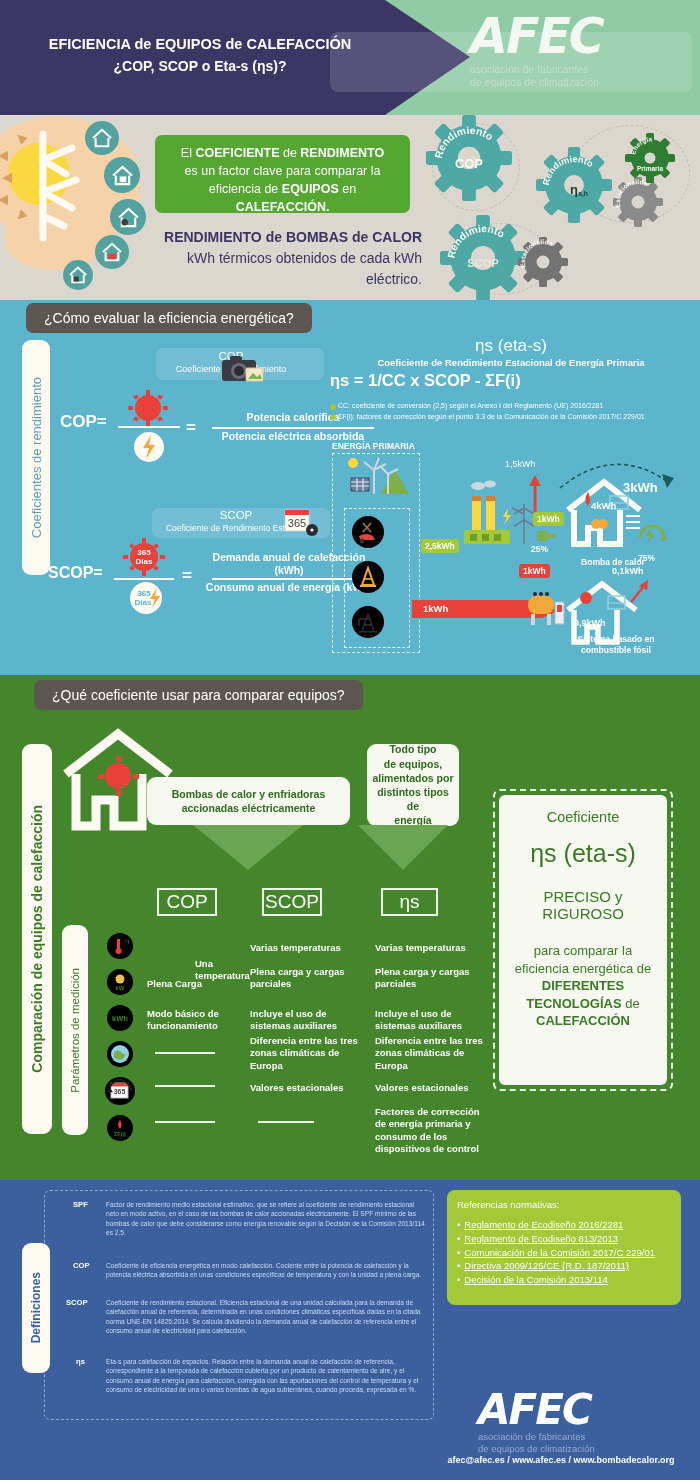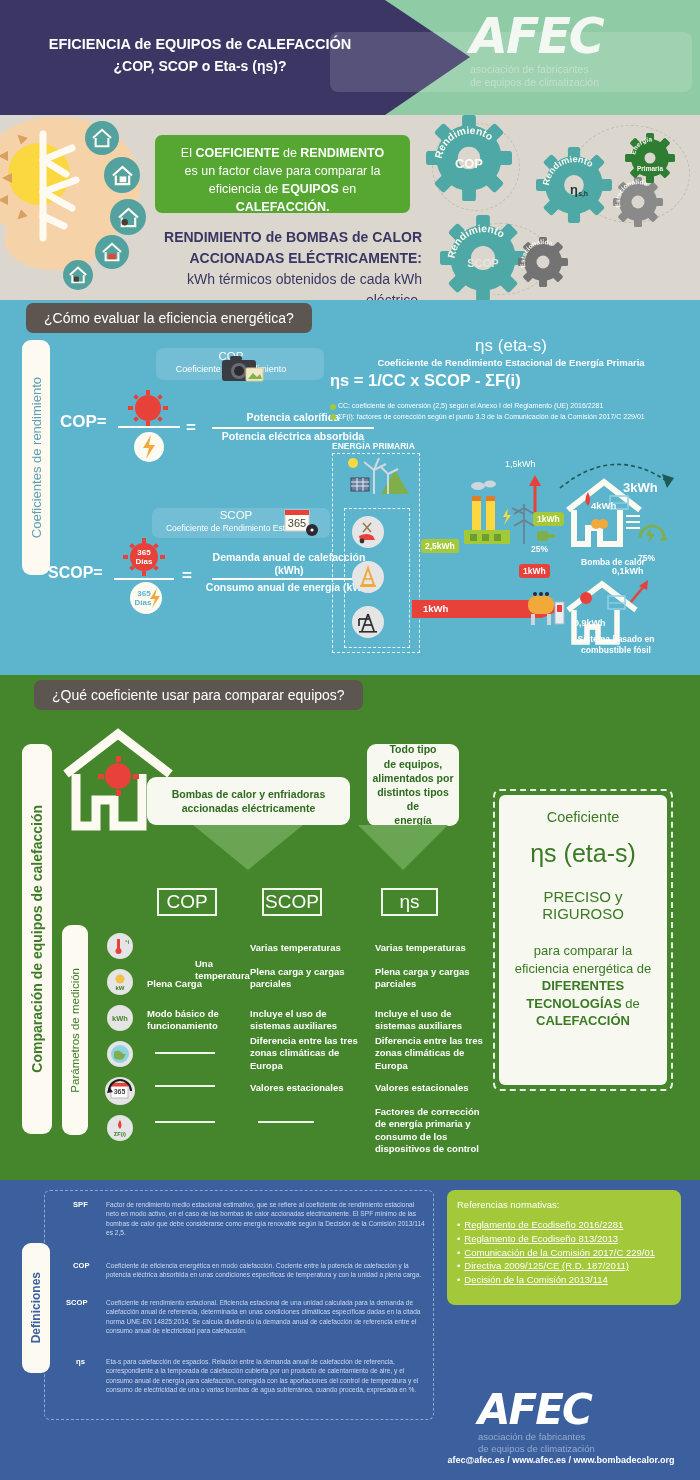--- a/index.html
+++ b/index.html
@@ -92,21 +92,21 @@
     font-size:10.5px; font-weight:bold; text-align:center; line-height:1.35;
     display:flex; align-items:center; justify-content:center; padding:4px;
   }
   .tri-down { position:absolute; width:0; height:0; border-left:55px solid transparent;
      border-right:55px solid transparent; border-top:45px solid #6aa553; }
   .codebox { position:absolute; border:2px solid #eef6e9; color:#fff;
      display:flex; align-items:center; justify-content:center; font-size:19px; }
   .pcol { position:absolute; color:#fff; font-size:9.5px; font-weight:bold; line-height:1.3; }
   .dashline { position:absolute; height:2px; background:#eef6e9; }
   .icon-circle { position:absolute; width:24px; height:24px; border-radius:50%;
-     background:#e5e5e5; display:flex; align-items:center; justify-content:center;
+     background:#000000; display:flex; align-items:center; justify-content:center;
      font-size:7px; color:#45852c; font-weight:bold; }
   .etabox {
     position:absolute; left:499px; top:795px; width:168px; height:290px;
     background:#f7f8ef; border-radius:6px; color:#3b7a24; text-align:center;
     padding:14px 10px;
   }
   .etabox-dash { position:absolute; left:493px; top:789px; width:180px; height:302px;
      border:2px dashed #e8f2e3; border-radius:7px; }
 
   
@@ -204,21 +204,20 @@
   </div>
 
   <div class="green-card">
     <span>El </span><b>COEFICIENTE</b><span> de </span><b>RENDIMENTO</b><br>
     <span>es un factor clave para comparar la eficiencia de </span><b>EQUIPOS</b><span> en </span><br>
     <b>CALEFACCIÓN.</b>
   </div>
 
   <div class="hero-sub">
     <div>RENDIMIENTO de BOMBAS de CALOR</div>
-    <div>ACCIONADAS ELÉCTRICAMENTE:</div>
     <div class="reg">kWh térmicos obtenidos de cada kWh eléctrico.</div>
   </div>
 
   <div class="dashcirc" style="left:432px;top:8px;width:88px;height:88px;"></div>
   <div class="dashcirc" style="left:450px;top:108px;width:100px;height:72px;"></div>
   <div class="dashcirc" style="left:572px;top:10px;width:118px;height:98px;"></div>
 
   <svg class="gear" style="left:426px;top:0px" width="86" height="86" viewBox="0 0 100 100">
     <g fill="#4ea8a5">
       <circle cx="50" cy="50" r="38"></circle>

